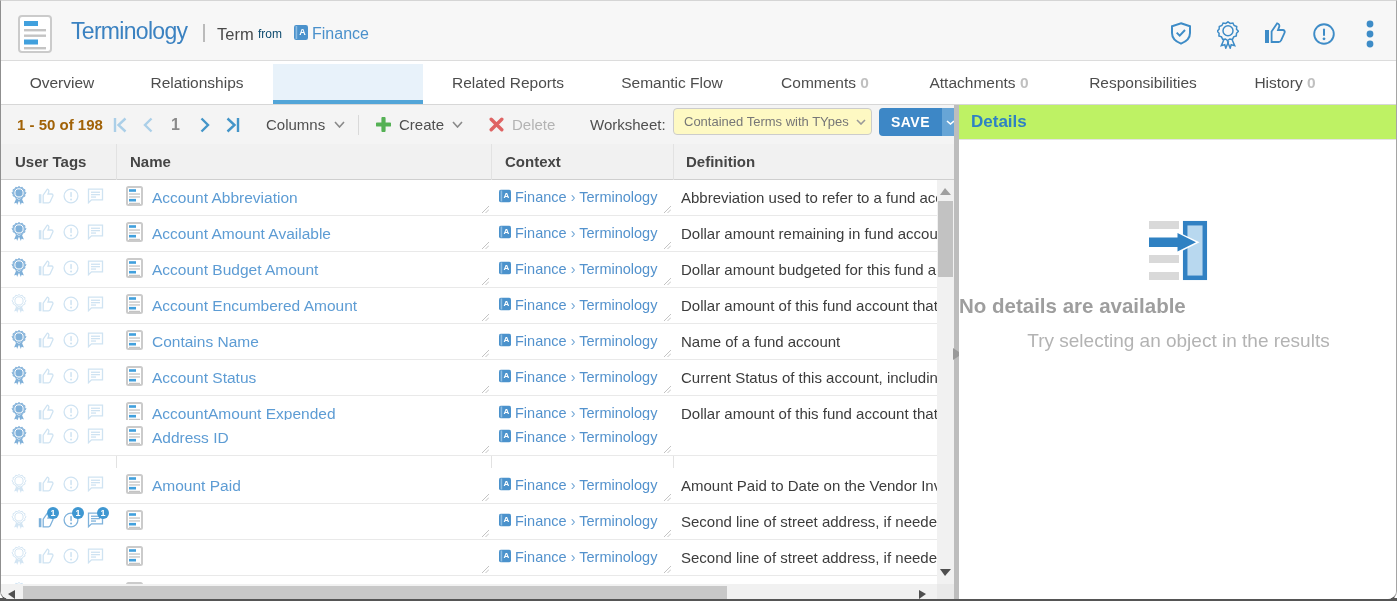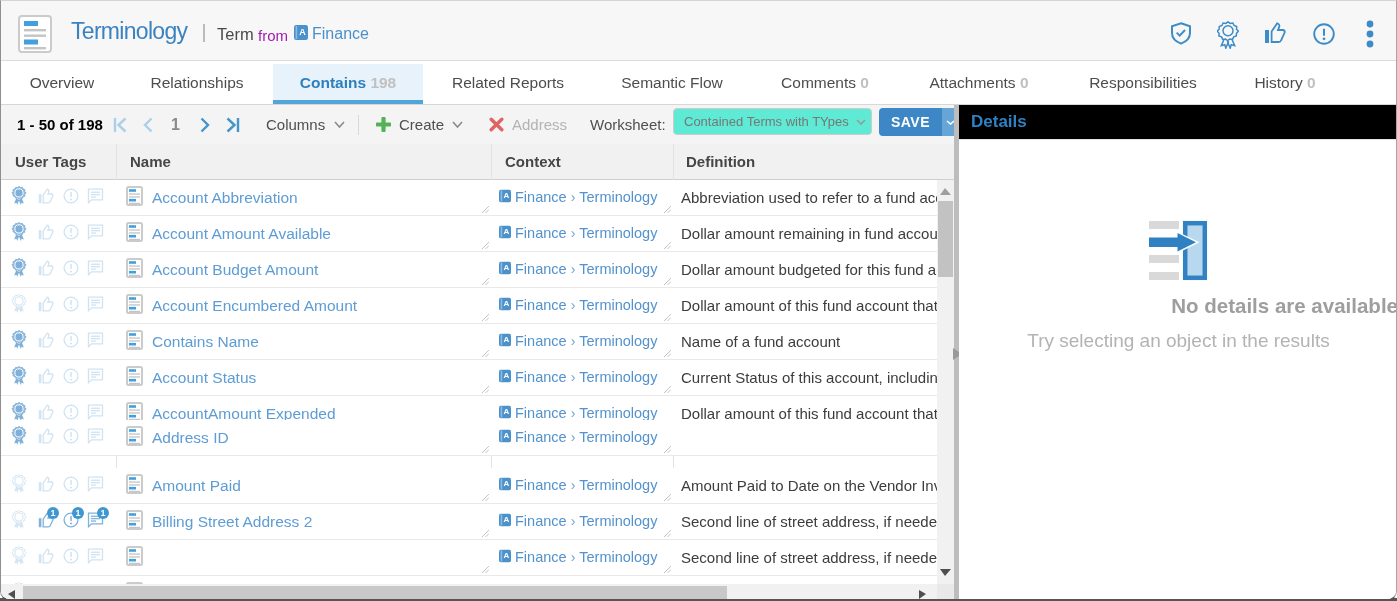--- a/index.html
+++ b/index.html
@@ -24,21 +24,21 @@
 .name{position:absolute;left:151px;top:0;height:35px;line-height:35px;font-size:15.5px;color:#5d9cd4;}
 .ctx{position:absolute;left:514px;top:0;height:35px;line-height:35px;font-size:14.5px;color:#5392cd;}
 .def{position:absolute;left:680px;top:0;height:35px;line-height:35px;font-size:15px;color:#3c3c3c;
 width:256px;overflow:hidden;white-space:nowrap;}
 .icon{position:absolute;top:calc(50% - 1.5px);transform:translateY(-50%);line-height:0;}
 .colline{position:absolute;top:143px;width:1px;background:#e2e2e2;height:440px;}
 .vsb{position:absolute;left:936px;top:179px;width:17px;height:404px;background:#f1f1f1;}
 .hsb{position:absolute;left:0;top:583px;width:936px;height:18px;background:#f1f1f1;}
 .divider{position:absolute;left:953px;top:104px;width:5px;height:497px;background:#bdbdbd;}
 .details{position:absolute;left:958px;top:104px;width:439px;height:497px;background:#fff;}
-.dhead{position:absolute;left:0;top:0;width:100%;height:35px;background:#000000;
+.dhead{position:absolute;left:0;top:0;width:100%;height:35px;background:#bef264;
 border-bottom:1px solid #e3e3e3;box-sizing:border-box;line-height:34px;
 font-size:17px;font-weight:bold;color:#2e81c4;padding-left:12px;}
 .tbtn{position:absolute;top:0;height:39px;display:flex;align-items:center;font-size:15px;color:#4f4f4f;}
 </style></head><body>
 <div style="position:absolute;left:0;top:598px;width:1397px;height:3px;background:#565656;"></div>
 <div class="win">
 
 <div class="hdr">
 <div class="abs" style="left:17px;top:14px;">
         <svg width="34" height="38" viewBox="0 0 34 38" style="">
@@ -46,21 +46,21 @@
           <rect x="6.0" y="6.0" width="14.0" height="5.0" fill="#41a0dd"></rect>
           <rect x="6.0" y="14.0" width="22.0" height="2.4" fill="#c4c4c4"></rect>
           <rect x="6.0" y="19.5" width="22.0" height="2.4" fill="#c4c4c4"></rect>
           <rect x="6.0" y="24.5" width="14.0" height="5.0" fill="#41a0dd"></rect>
           <rect x="6.0" y="32.0" width="22.0" height="2.4" fill="#c4c4c4"></rect>
         </svg>
       </div>
 <div class="abs" style="left:70px;top:17px;font-size:23px;color:#3b82c1;letter-spacing:-0.7px;">Terminology</div>
 <div class="abs" style="left:202px;top:23px;width:2px;height:18px;background:#bbb;"></div>
 <div class="abs" style="left:216px;top:24px;font-size:16.5px;color:#4a4a4a;">Term</div>
-<div class="abs" style="left:257px;top:26px;font-size:15px;color:#a21caf;text-align:center;">from</div>
+<div class="abs" style="left:257px;top:26px;font-size:12px;color:#0c4a6e;text-align:center;">from</div>
 <div class="abs" style="left:293px;top:24px;">
         <svg width="14" height="15" viewBox="0 0 14 15" style="">
           <rect x="0" y="0" width="14" height="15" rx="2.2" fill="#4b92cc"></rect>
           <rect x="1.6" y="1" width="1.6" height="13" fill="#8cbce2"></rect>
           <text x="8.5" y="9.7" font-family="Liberation Sans,sans-serif" font-size="9" font-weight="bold" fill="#fff" text-anchor="middle">A</text>
         </svg>
       </div>
 <div class="abs" style="left:311px;top:24px;font-size:16px;color:#4a90cb;">Finance</div>
 <div class="abs" style="left:1169px;top:21px;">
         <svg width="22" height="23" viewBox="0 0 22 23" style="">
@@ -95,30 +95,29 @@
           <circle cx="4" cy="14" r="3.4" fill="#3e8cc7"></circle>
           <circle cx="4" cy="24" r="3.4" fill="#3e8cc7"></circle>
         </svg>
       </div>
 </div>
 <div class="tabs">
 <div class="abs" style="left:272px;top:3px;width:150px;height:36px;background:#e8f2fa;"></div>
 <div class="abs" style="left:272px;top:39px;width:150px;height:4px;background:#52a5d8;"></div>
 <div class="tab" style="left:61px;">Overview</div>
 <div class="tab" style="left:196px;">Relationships</div>
-<div class="tab" style="left:347px;"><span style="color:#2c80bf;font-weight:bold;">Contains</span> <span class="cnt">198</span></div>
 <div class="tab" style="left:507px;">Related Reports</div>
 <div class="tab" style="left:671px;">Semantic Flow</div>
 <div class="tab" style="left:824px;">Comments <span class="cnt">0</span></div>
 <div class="tab" style="left:978px;">Attachments <span class="cnt">0</span></div>
 <div class="tab" style="left:1142px;">Responsibilities</div>
 <div class="tab" style="left:1284px;">History <span class="cnt">0</span></div>
 </div>
 <div class="toolbar">
-<div class="abs" style="left:16px;top:0;height:39px;line-height:39px;font-weight:bold;font-size:15px;color:#000000;">1 - 50 of 198</div>
+<div class="abs" style="left:16px;top:0;height:39px;line-height:39px;font-weight:bold;font-size:15px;color:#a16207;">1 - 50 of 198</div>
 <div class="abs" style="left:112px;top:12px;">
         <svg width="15" height="16" viewBox="0 0 15 16" style="">
           <path d="M2 1v14" stroke="#abcfe8" stroke-width="2.4" fill="none"></path>
           <path d="M12.5 1.5L5.5 8l7 6.5" stroke="#abcfe8" stroke-width="2.4" fill="none"></path>
         </svg>
       </div>
 <div class="abs" style="left:141px;top:12px;">
         <svg width="12" height="16" viewBox="0 0 12 16" style="">
           <path d="M9.5 1.5L3 8l6.5 6.5" stroke="#abcfe8" stroke-width="2.4" fill="none"></path>
         </svg>
@@ -145,23 +144,23 @@
         </svg>
       </div>
 <div class="tbtn" style="left:398px;">Create&nbsp;&nbsp;<svg width="11" height="7" viewBox="0 0 11 7" style="">
           <path d="M1 1l4.5 5.0 L10 1" stroke="#8a8a8a" stroke-width="1.6" fill="none"></path>
         </svg></div>
 <div class="abs" style="left:488px;top:12px;">
         <svg width="15" height="15" viewBox="0 0 15 15" style="">
           <path d="M2.2 2.2 L12.8 12.8 M12.8 2.2 L2.2 12.8" stroke="#df6464" stroke-width="3.4" stroke-linecap="round"></path>
         </svg>
       </div>
-<div class="tbtn" style="left:511px;color:#b3b3b3;">Address</div>
+<div class="tbtn" style="left:511px;color:#b3b3b3;">Delete</div>
 <div class="tbtn" style="left:589px;">Worksheet:</div>
-<div class="abs" style="left:672px;top:107px;width:199px;height:27px;background:#5eead4;border:1px solid #ccc;border-radius:4px;box-sizing:border-box;top:3px;">
+<div class="abs" style="left:672px;top:107px;width:199px;height:27px;background:#fef9c3;border:1px solid #ccc;border-radius:4px;box-sizing:border-box;top:3px;">
         <span style="position:absolute;left:10px;top:0;line-height:25px;font-size:13px;color:#777;">Contained Terms with TYpes</span>
         <span style="position:absolute;right:5px;top:10px;line-height:0;">
           <svg width="10" height="6" viewBox="0 0 10 6" style="">
             <path d="M1 1l4.0 4.0 L9 1" stroke="#999" stroke-width="1.6" fill="none"></path>
           </svg>
         </span>
       </div>
 <div class="abs" style="left:878px;top:3px;width:75px;height:28px;border-radius:4px 0 0 4px;background:#3d87c6;overflow:hidden;">
         <span style="position:absolute;left:0;width:63px;text-align:center;line-height:28px;font-size:14px;font-weight:bold;color:#fff;letter-spacing:0.5px;">SAVE</span>
         <span style="position:absolute;left:63px;width:12px;height:28px;background:#67a5d6;"></span>
@@ -765,21 +764,20 @@
 <span class="icon" style="left:125px;">
         <svg width="17" height="20" viewBox="0 0 17 20" style="">
           <rect x="1" y="1" width="15.0" height="18.0" rx="1.5" fill="#fff" stroke="#cbcbcb" stroke-width="2"></rect>
           <rect x="3.0" y="3.2" width="7.0" height="2.6" fill="#41a0dd"></rect>
           <rect x="3.0" y="7.4" width="11.0" height="1.3" fill="#c4c4c4"></rect>
           <rect x="3.0" y="10.3" width="11.0" height="1.3" fill="#c4c4c4"></rect>
           <rect x="3.0" y="12.9" width="7.0" height="2.6" fill="#41a0dd"></rect>
           <rect x="3.0" y="16.8" width="11.0" height="1.3" fill="#c4c4c4"></rect>
         </svg>
       </span>
-<span class="name">Billing Street Address 2</span>
 <span class="icon" style="left:498px;">
         <svg width="12" height="13" viewBox="0 0 12 13" style="">
           <rect x="0" y="0" width="12" height="13" rx="2.2" fill="#4b92cc"></rect>
           <rect x="1.6" y="1" width="1.6" height="11" fill="#8cbce2"></rect>
           <text x="7.5" y="8.4" font-family="Liberation Sans,sans-serif" font-size="8" font-weight="bold" fill="#fff" text-anchor="middle">A</text>
         </svg>
       </span>
 <span class="ctx">Finance <span style="color:#74a8d6;">›</span> Terminology</span>
 <span class="def">Second line of street address, if needed</span>
 <span style="position:absolute;right:465px;bottom:2px;width:7px;height:7px;">
@@ -943,15 +941,15 @@
 <div class="abs" style="left:190px;top:116px;">
         <svg width="59" height="60" viewBox="0 0 59 60" style="overflow:visible">
           <rect x="0" y="0" width="30" height="8" fill="#d9d9d9"></rect>
           <rect x="0" y="34" width="30" height="8" fill="#d9d9d9"></rect>
           <rect x="0" y="51" width="30" height="8" fill="#d9d9d9"></rect>
           <rect x="36.2" y="2.2" width="19.6" height="54.6" fill="#b8d8ef" stroke="#3181c3" stroke-width="4.5"></rect>
           <path d="M0 14.5h26v-5L50.5 21.3 26 33.5v-5H0z" fill="#fff"></path>
           <path d="M0 16.5h28.5v-4.5L47 21.3 28.5 30.5v-4.5H0z" fill="#2f81c2"></path>
         </svg>
       </div>
-<div class="abs" style="left:0;top:189px;width:439px;text-align:right;font-size:20.5px;font-weight:bold;color:#9e9e9e;">No details are available</div>
+<div class="abs" style="left:0;top:189px;width:439px;text-align:left;font-size:20.5px;font-weight:bold;color:#9e9e9e;">No details are available</div>
 <div class="abs" style="left:0;top:225px;width:439px;text-align:center;font-size:19px;color:#b3b3b3;">Try selecting an object in the results</div>
 </div>
 </div>
 </body></html>

